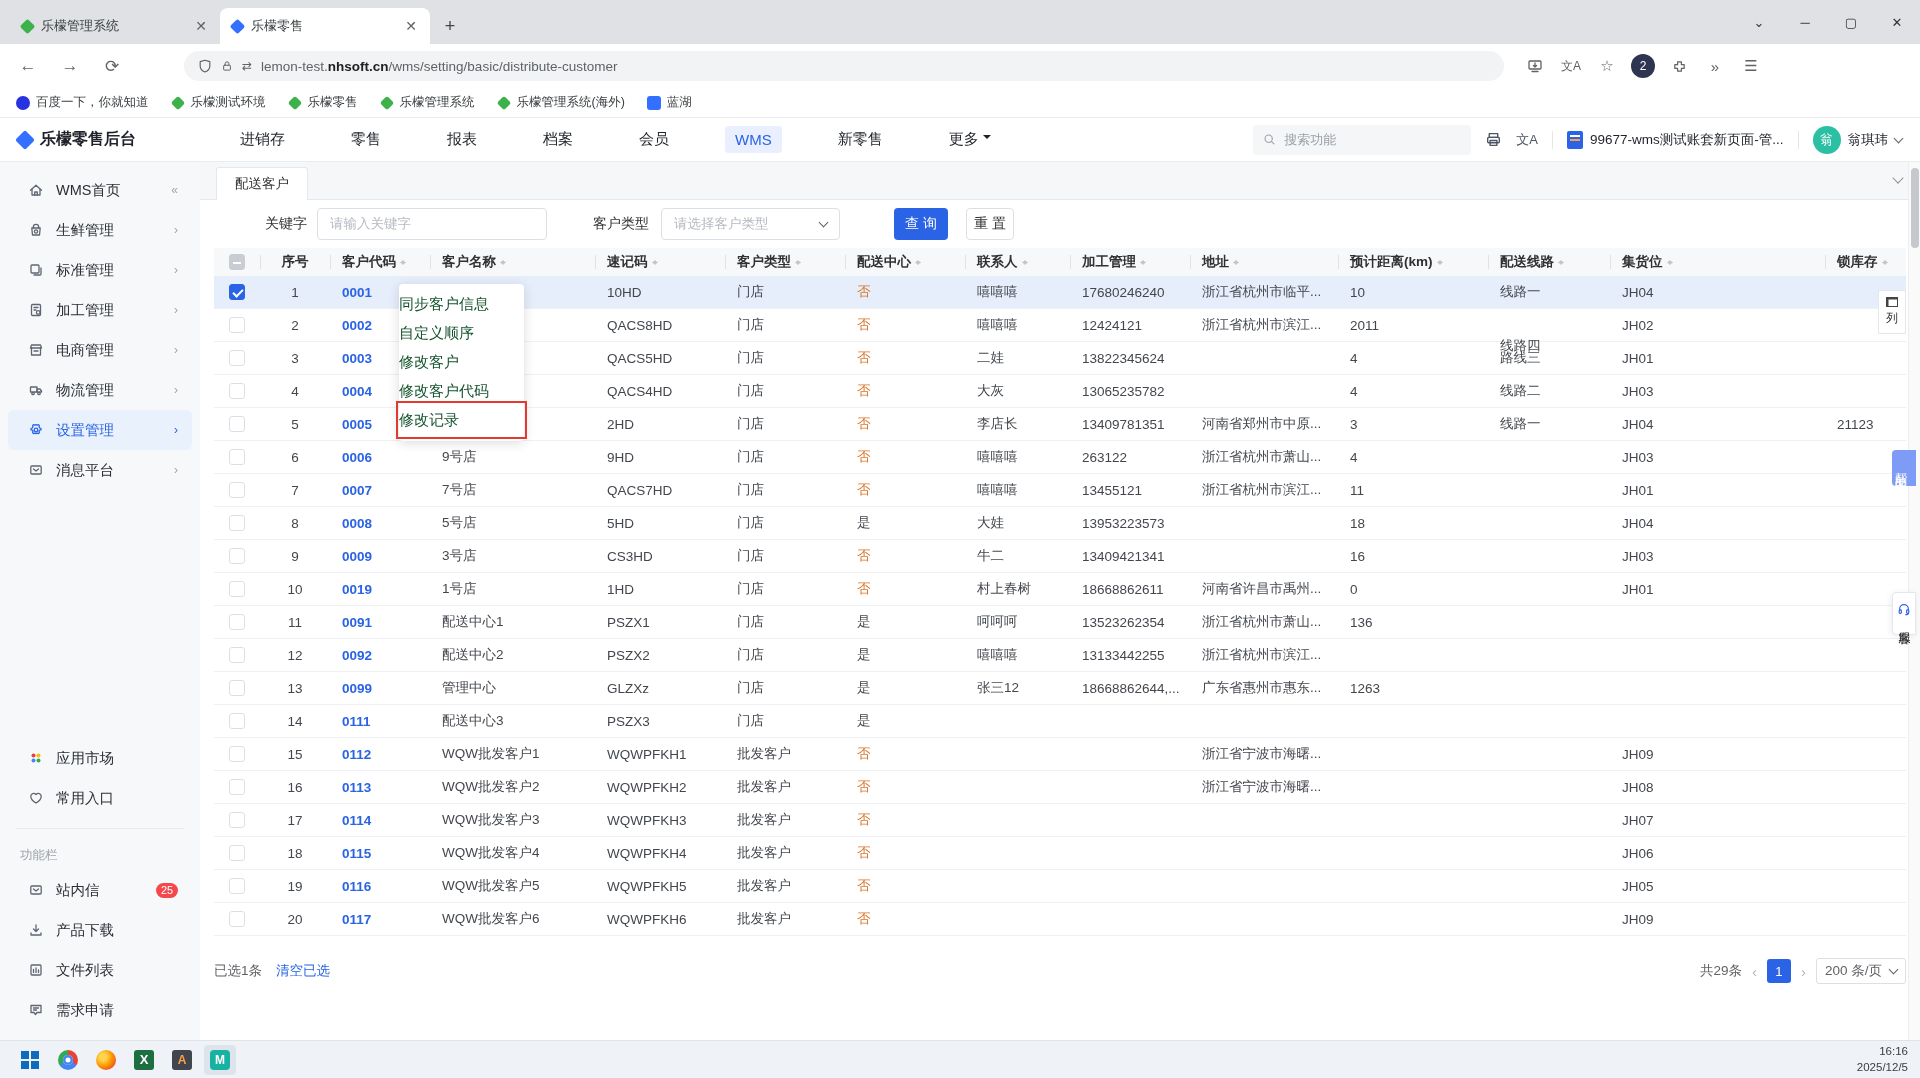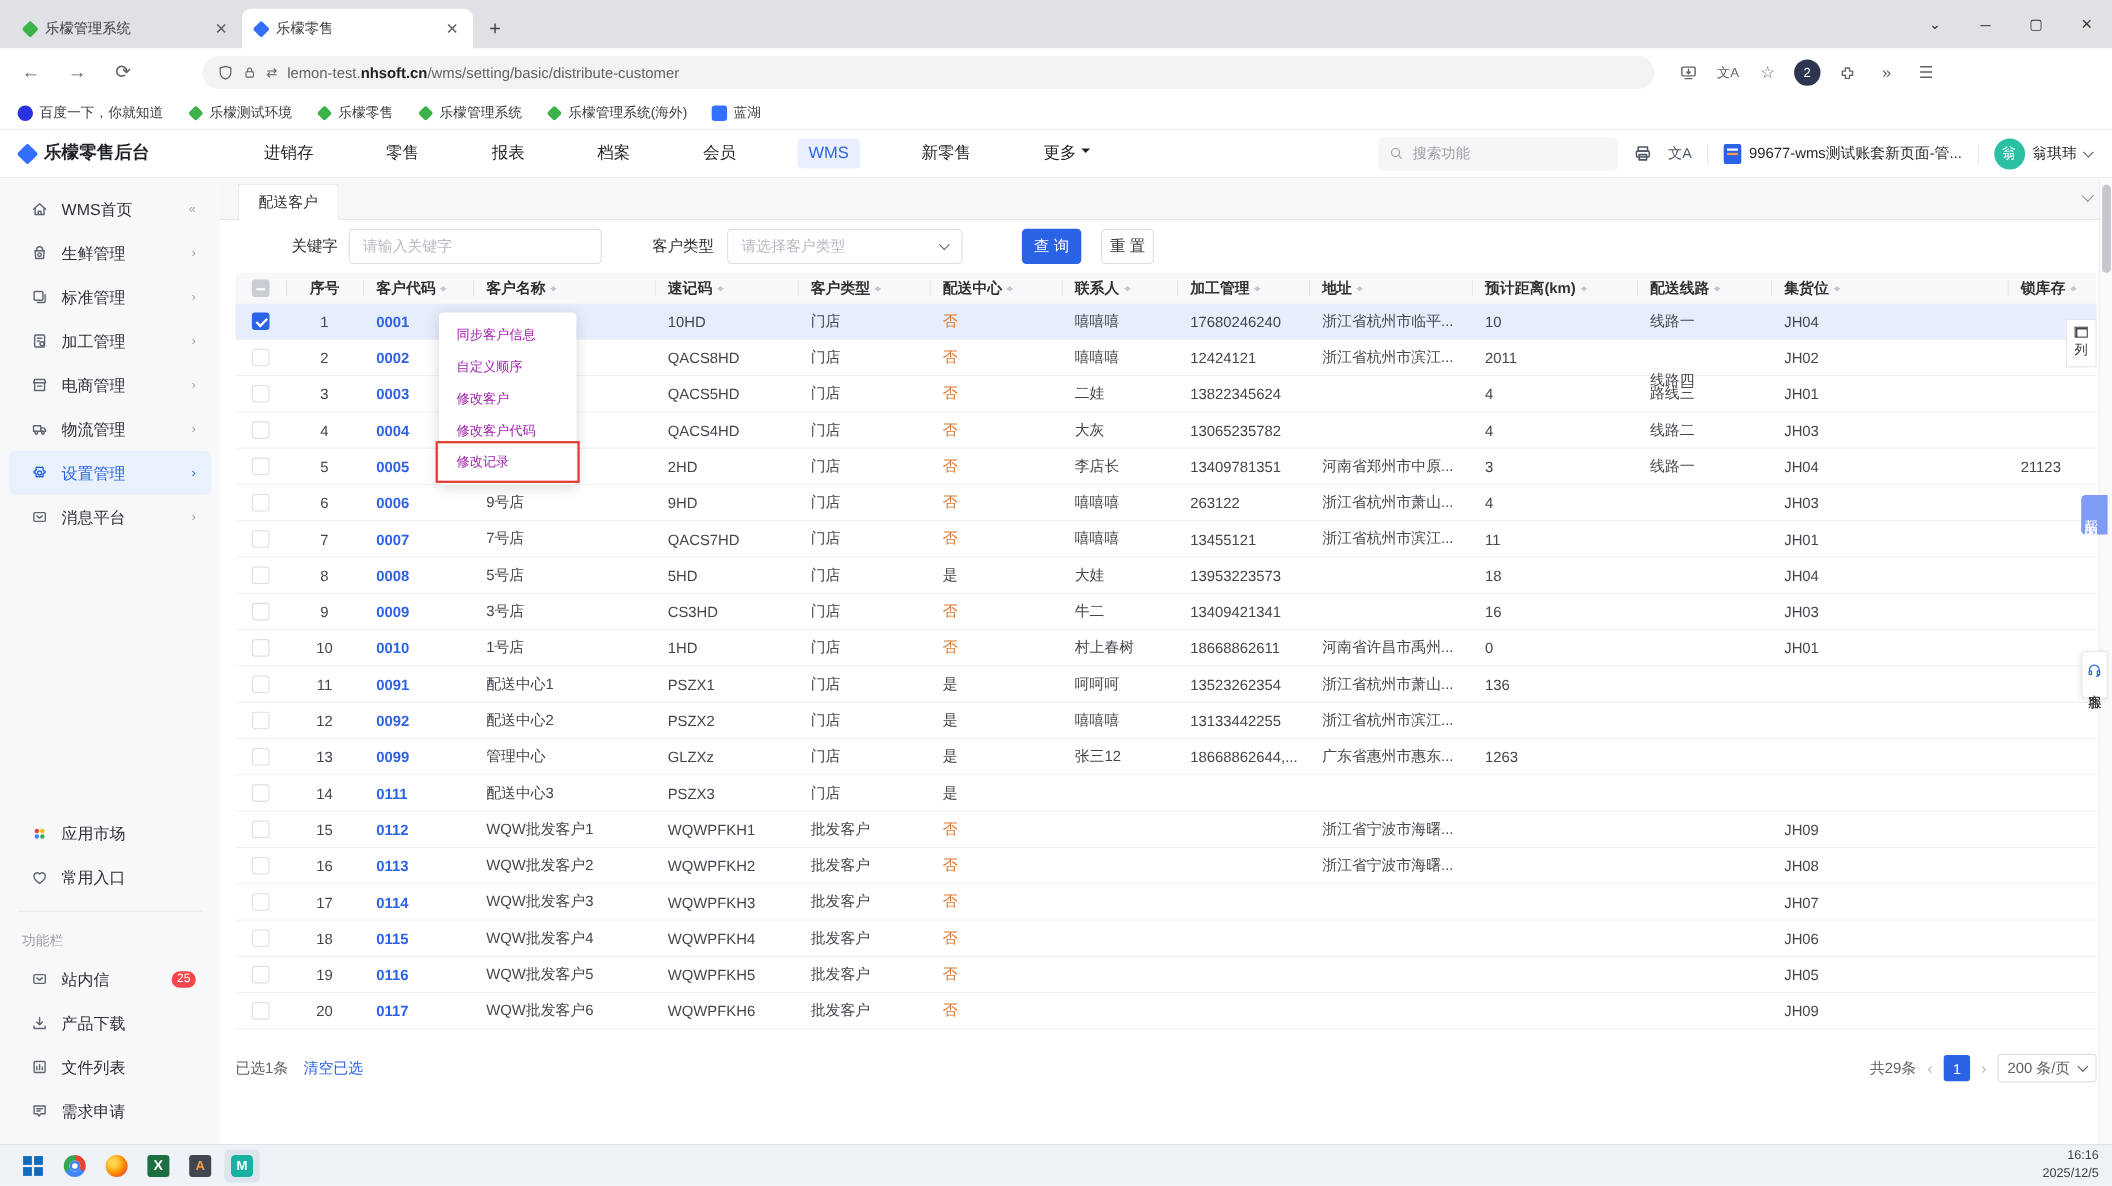--- a/index.html
+++ b/index.html
@@ -67,21 +67,21 @@
 
   
   .main { position:absolute; top:162px; left:200px; width:1720px; height:878px; background:#fff; }
   .page-tabs { height:38px; background:#f6f7f9; border-bottom:1px solid #e4e7ed; display:flex; align-items:flex-end; padding-left:16px; position:relative; }
   .ptab { height:33px; background:#fff; border:1px solid #e4e7ed; border-bottom:none; border-radius:3px 3px 0 0; display:flex; align-items:center; padding:0 18px; font-size:13.5px; color:#303133; margin-bottom:-1px; }
   .ptab-chev { position:absolute; right:18px; top:12px; width:8px; height:8px; border-right:1.5px solid #909399; border-bottom:1.5px solid #909399; transform:rotate(45deg); }
   .filter-row { height:48px; display:flex; align-items:center; padding-left:14px; font-size:14px; }
   .f-label { color:#303133; margin-left:51px; }
   .f-label.first { margin-left:51px; }
   .f-input { width:230px; height:32px; border:1px solid #dcdfe6; border-radius:4px; margin-left:10px; display:flex; align-items:center; padding:0 12px; color:#b6bac2; font-size:13.5px; }
-  .f-select { width:214px; height:32px; border:1px solid #dcdfe6; border-radius:4px; margin-left:12px; display:flex; align-items:center; padding:0 12px; color:#b6bac2; font-size:13.5px;justify-content:center; }
+  .f-select { width:179px; height:32px; border:1px solid #dcdfe6; border-radius:4px; margin-left:12px; display:flex; align-items:center; padding:0 12px; color:#b6bac2; font-size:13.5px;justify-content:center; }
   .f-select .chev { margin-left:auto; }
   .btn { height:32px; border-radius:4px; display:flex; align-items:center; justify-content:center; font-size:14px; white-space:nowrap; }
   .btn.blue { background:var(--accent); color:#fff; }
   .btn.plain { background:#fff; border:1px solid #dcdfe6; color:#303133; }
   .q-btn { width:54px; margin-left:54px; }
   .r-btn { width:48px; margin-left:18px; }
   .toolbar { height:44px; display:flex; align-items:center; padding-left:22px; }
   .split { display:flex; }
   .split .l { width:70px; border-radius:4px 0 0 4px; }
   .split .r { width:30px; border-radius:0 4px 4px 0; border-left:1px solid rgba(255,255,255,.45); }
@@ -114,21 +114,21 @@
   .cbx.chk:after { content:""; position:absolute; left:5px; top:2px; width:4px; height:8px; border-right:2px solid #fff; border-bottom:2px solid #fff; transform:rotate(45deg); }
   .tfoot { display:flex; align-items:center; padding:22px 14px 0 14px; font-size:13.5px; color:#606266; }
   .clear-link { color:var(--accent); margin-left:14px; }
   .pager { margin-left:auto; display:flex; align-items:center; gap:10px; }
   .pg-arrow { color:#b4b8bf; font-size:15px; }
   .pg-num { width:24px; height:24px; background:var(--accent); color:#fff; border-radius:3px; display:flex; align-items:center; justify-content:center; font-size:13px; }
   .pg-size { height:26px; border:1px solid #dcdfe6; border-radius:3px; display:flex; align-items:center; gap:8px; padding:0 8px; color:#606266; }
 
   
   .menu { position:absolute; left:399px; top:284px; width:125px; background:#fff; border-radius:4px; box-shadow:0 2px 12px rgba(0,0,0,.14); padding:6px 0; z-index:30; }
-  .menu .mi { height:29px; display:flex; align-items:center; padding-left:16px; font-size:12px; color:#a21caf; white-space:nowrap; }
+  .menu .mi { height:29px; display:flex; align-items:center; font-size:15px; color:#14532d; white-space:nowrap; }
   .red-box { position:absolute; left:396px; top:401px; width:131px; height:38px; border:2px solid #e23a2e; z-index:31; }
   .col-tab { position:absolute; left:1878px; top:290px; width:28px; height:44px; background:#fff; border:1px solid #e4e7ed; display:flex; flex-direction:column; align-items:center; justify-content:center; gap:3px; font-size:12px; color:#303133; z-index:5; }
   .grid-ic { width:12px; height:10px; border:1.5px solid #444; box-shadow:inset 0 3px 0 -1.5px #444, inset 4px 0 0 -2.5px #444; }
   .help-float { position:absolute; left:1892px; top:450px; width:24px; background:#7e9bf5; color:#fff; border-radius:4px 0 0 4px; writing-mode:vertical-lr; text-orientation:upright; font-size:12.5px; letter-spacing:3px; padding:12px 0; text-align:center; z-index:6; }
   .service-float { position:absolute; left:1892px; top:592px; width:24px; background:#fff; border:1px solid #e4e7ed; border-radius:4px 0 0 4px; box-shadow:-1px 1px 6px rgba(0,0,0,.08); display:flex; flex-direction:column; align-items:center; gap:5px; padding:9px 0; z-index:6; }
   .service-float .txt { writing-mode:vertical-lr; text-orientation:upright; font-size:12.5px; color:#303133; letter-spacing:2px; }
   .headset { color:var(--accent); }
   .scrollbar { position:absolute; right:0; top:162px; width:12px; height:878px; background:#fafafa; border-left:1px solid #ededed; z-index:4; }
   .scrollbar .thumb { position:absolute; left:2px; top:6px; width:8px; height:80px; border-radius:4px; background:#c5c8cd; }
 
@@ -755,21 +755,21 @@
           <div class="td" style="width: 122px;"></div>
           <div class="td" style="width: 215px;">JH03</div>
           <div class="td" style="width: 81px;"></div>
         </div>
         <div class="tr">
           <div class="td ctr" style="width: 46px;">
             <span class="cbx"></span>
           </div>
           <div class="td ctr" style="width: 70px;">10</div>
           <div class="td" style="width: 100px;">
-            <a href="#">0010</a>
+            <a href="#">0019</a>
           </div>
           <div class="td" style="width: 165px;">1号店</div>
           <div class="td" style="width: 130px;">1HD</div>
           <div class="td" style="width: 120px;">门店</div>
           <div class="td warn" style="width: 120px;">否</div>
           <div class="td" style="width: 105px;">村上春树</div>
           <div class="td" style="width: 120px;">18668862611</div>
           <div class="td" style="width: 148px;">河南省许昌市禹州...</div>
           <div class="td" style="width: 150px;">0</div>
           <div class="td" style="width: 122px;"></div>

